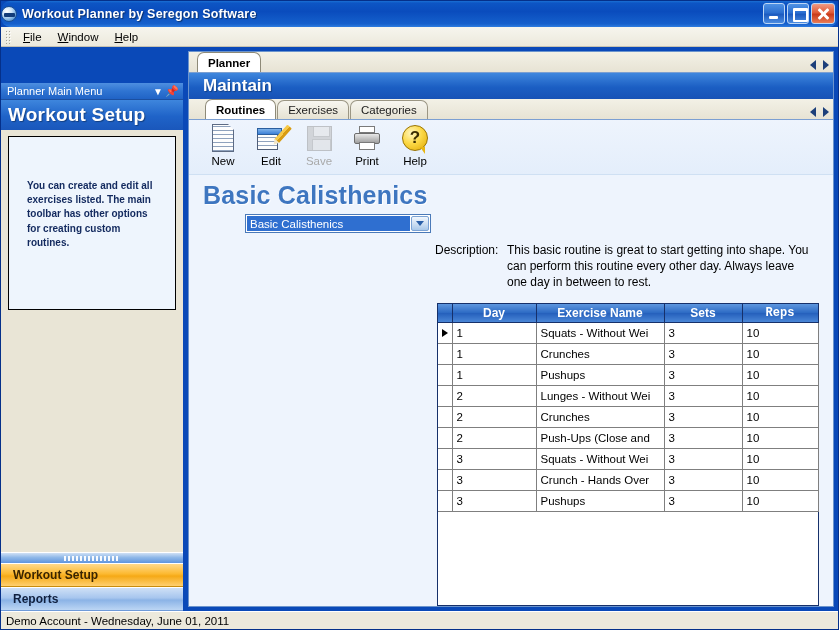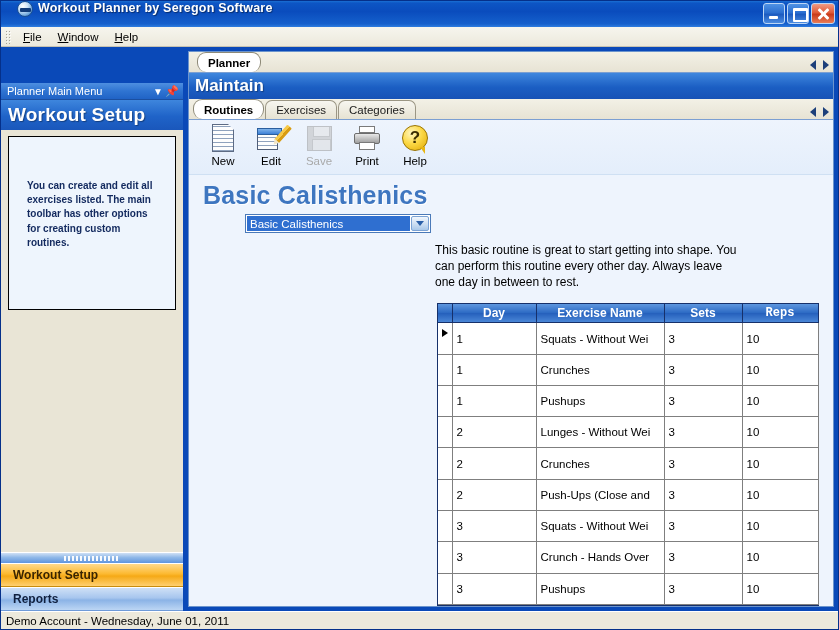--- a/index.html
+++ b/index.html
@@ -19,23 +19,24 @@
     background: #0a49b8;
     border: 1px solid #05308a;
     display: flex; flex-direction: column;
   }
 
   
   #titlebar {
     height: 26px; flex: 0 0 26px;
     background: linear-gradient(to bottom,
         #1a6fd4 0%, #0d55c4 8%, #0a4cbd 40%, #1560cc 88%, #2f7de0 100%);
-    display: flex; 
-    padding-left: 16px;
+    display: flex; align-items: center;
+    padding-left: 0;
     position: relative;
+    border-radius: 9px;
   }
   .title-icon {
     width: 16px; height: 16px; border-radius: 50%;
     background: radial-gradient(circle at 35% 30%, #ffffff 0%, #cfe4f8 35%, #6fa8dd 70%, #20508f 100%);
     border: 1px solid #1b4f93;
     margin-right: 5px;
     position: relative; flex: 0 0 16px;
   }
   .title-icon::after {
     content: ""; position: absolute;
@@ -215,53 +216,52 @@
     margin-right: 1px;
     color: #1a1a1a;
     cursor: default;
   }
   .tab.active {
     background: #ffffff;
     font-weight: bold;
     height: 20px;
     border-color: #8e8a78;
     color: #000;
-    border-radius: 9px;
   }
   #top-tabstrip .tab { margin-left: 8px; }
   .tab-arrows {
     position: absolute; right: 4px; bottom: 2px;
     display: flex; gap: 7px; align-items: center;
   }
   .arrow-l, .arrow-r {
     width: 0; height: 0; cursor: default;
     border-top: 5px solid transparent;
     border-bottom: 5px solid transparent;
   }
   .arrow-l { border-right: 6px solid #1c3f7a; }
   .arrow-r { border-left: 6px solid #1c3f7a; }
 
   
   #maintain-bar {
     height: 26px; flex: 0 0 26px;
     background: linear-gradient(to bottom, #3f87de 0%, #1b5ec3 55%, #1752b6 100%);
     color: #fff; font-size: 17px; font-weight: bold;
-    display: flex; align-items: center; padding-left: 6px;
+    display: flex; align-items: center; padding-left: 14px;
     text-shadow: 1px 1px 1px rgba(0,0,0,.3);
   }
 
   
   #sub-tabstrip {
     height: 21px; flex: 0 0 21px;
     background: linear-gradient(to bottom, #f3f1e6 0%, #e7e3d4 100%);
     display: flex; align-items: flex-end;
     border-bottom: 1px solid #7b9fd2;
     position: relative;
   }
-  #sub-tabstrip .tab:first-child { margin-left: 4px; }
+  #sub-tabstrip .tab:first-child { margin-left: 16px; }
 
   
   #toolbar {
     height: 55px; flex: 0 0 55px;
     background: linear-gradient(to bottom, #eef4fd 0%, #e4eefb 100%);
     display: flex; align-items: center;
     padding-left: 10px;
     border-bottom: 1px solid #cfe0f3;
   }
   .tool-btn {
@@ -409,21 +409,21 @@
   }
   #desc-label { width: 72px; flex: 0 0 72px; font-size: 12px; color: #000; }
   #desc-text { font-size: 12px; color: #000; line-height: 1.33; width: 310px; }
 
   
   #grid-wrap {
     margin: 12px 14px 0 248px;
     border: 1px solid #16306a;
     background: #fff;
     flex: 1 1 auto; min-height: 0;
-    display: flex; flex-direction: row;
+    display: flex; flex-direction: column;
   }
   table.grid { border-collapse: collapse; width: 100%; table-layout: fixed; }
   table.grid th {
     background: linear-gradient(to bottom, #5d96de 0%, #2e6bc4 48%, #2560bc 52%, #4a86d6 100%);
     color: #fff; font-size: 12px; font-weight: bold;
     height: 19px;
     border-right: 1px solid #16306a;
     border-bottom: 1px solid #16306a;
     text-align: center;
   }
@@ -594,20 +594,21 @@
         <div id="combo-row">
           <div id="routine-combo">
             <div id="routine-combo-value">Basic Calisthenics</div>
             <div id="routine-combo-btn">
                 <i></i>
               </div>
           </div>
         </div>
 
         <div id="desc-row">
+          <div id="desc-label">Description:</div>
           <div id="desc-text">This basic routine is great to start getting into shape. You can perform this routine every other day. Always leave one day in between to rest.</div>
         </div>
 
         <div id="grid-wrap">
           <table class="grid">
             <thead>
               <tr>
                 <th class="col-sel"></th>
                 <th class="col-day">Day</th>
                 <th class="col-name">Exercise Name</th>

